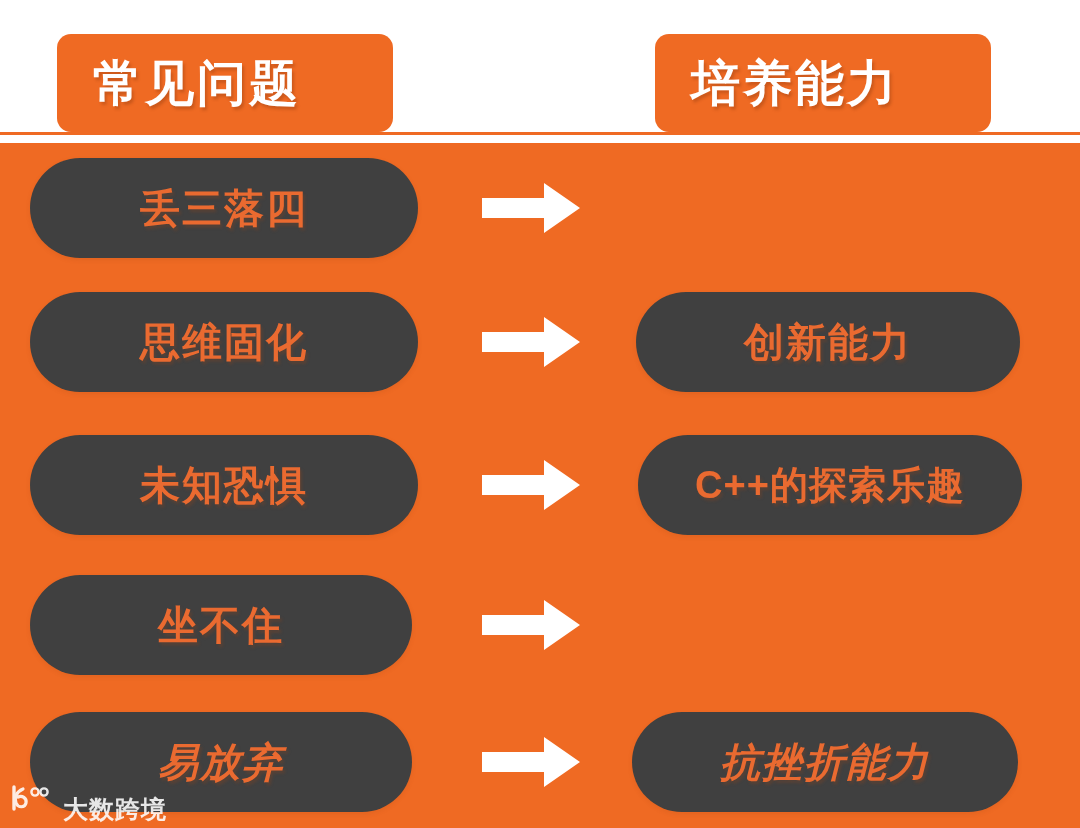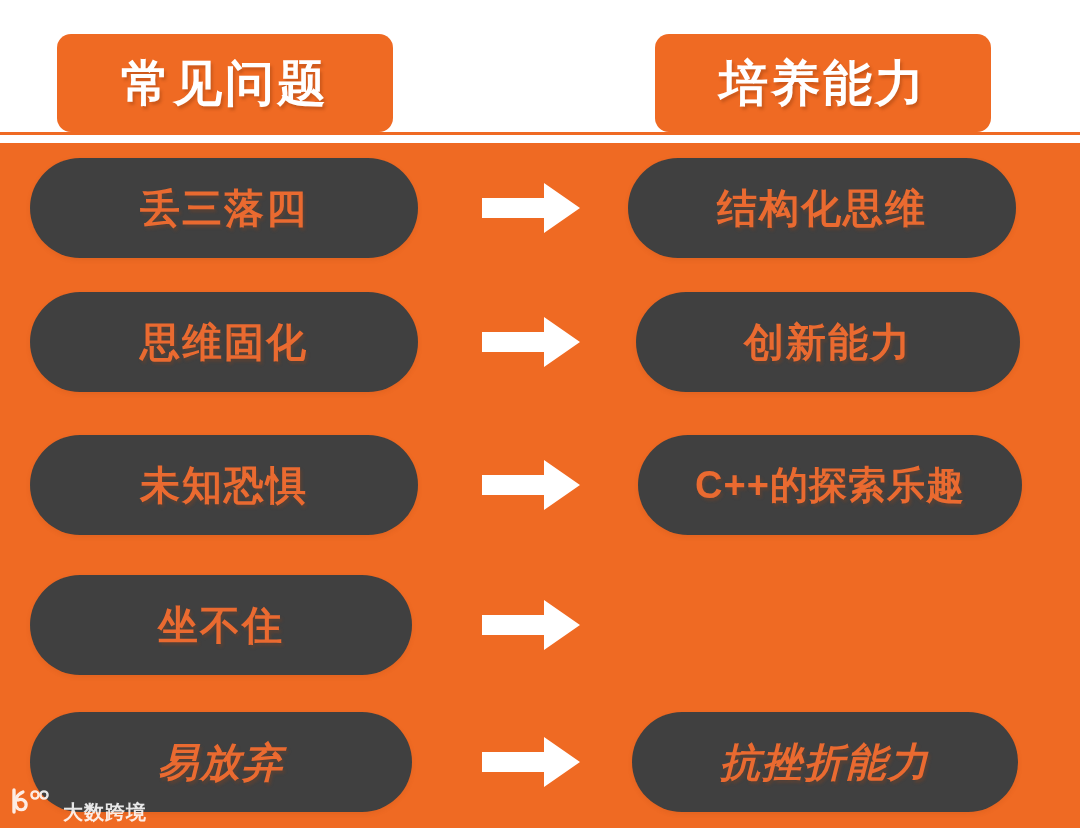--- a/index.html
+++ b/index.html
@@ -46,21 +46,21 @@
   }
 
   .header-badge {
     position: absolute;
     top: 34px;
     height: 98px;
     background: #ef6a23;
     border-radius: 14px;
     display: flex;
     align-items: center;
-    justify-content: center;
+    padding-left: 36px;
   }
   .header-badge.left  { left: 57px;  width: 336px; }
   .header-badge.right { left: 655px; width: 336px; }
 
   .header-badge .badge-text {
     color: #ffffff;
     font-size: 49px;
     font-weight: 700;
     letter-spacing: 3px;
     line-height: 1;
@@ -163,21 +163,21 @@
     gap: 9px;
     opacity: 0.88;
   }
   .watermark .wm-mark {
     width: 44px;
     height: 28px;
     flex: 0 0 auto;
   }
   .watermark .wm-text {
     color: #ffffff;
-    font-size: 20px;
+    font-size: 25px;
     font-weight: 700;
     letter-spacing: 1px;
     line-height: 1;
     white-space: nowrap;
     margin-top: 23px;
   }
 </style>
 </head>
 <body>
 
@@ -199,23 +199,20 @@
   <div class="band">
 
     <div class="row" id="row-1">
       <div class="pill left">
         <span class="pill-text">丢三落四</span>
       </div>
       <div class="arrow">
         <svg viewBox="0 0 98 50" xmlns="http://www.w3.org/2000/svg" aria-hidden="true">
           <polygon points="0,15 62,15 62,0 98,25 62,50 62,35 0,35" fill="#ffffff"></polygon>
         </svg>
-      </div>
-      <div class="pill right">
-        <span class="pill-text">结构化思维</span>
       </div>
     </div>
 
     <div class="row" id="row-2">
       <div class="pill left">
         <span class="pill-text">思维固化</span>
       </div>
       <div class="arrow">
         <svg viewBox="0 0 98 50" xmlns="http://www.w3.org/2000/svg" aria-hidden="true">
           <polygon points="0,15 62,15 62,0 98,25 62,50 62,35 0,35" fill="#ffffff"></polygon>

